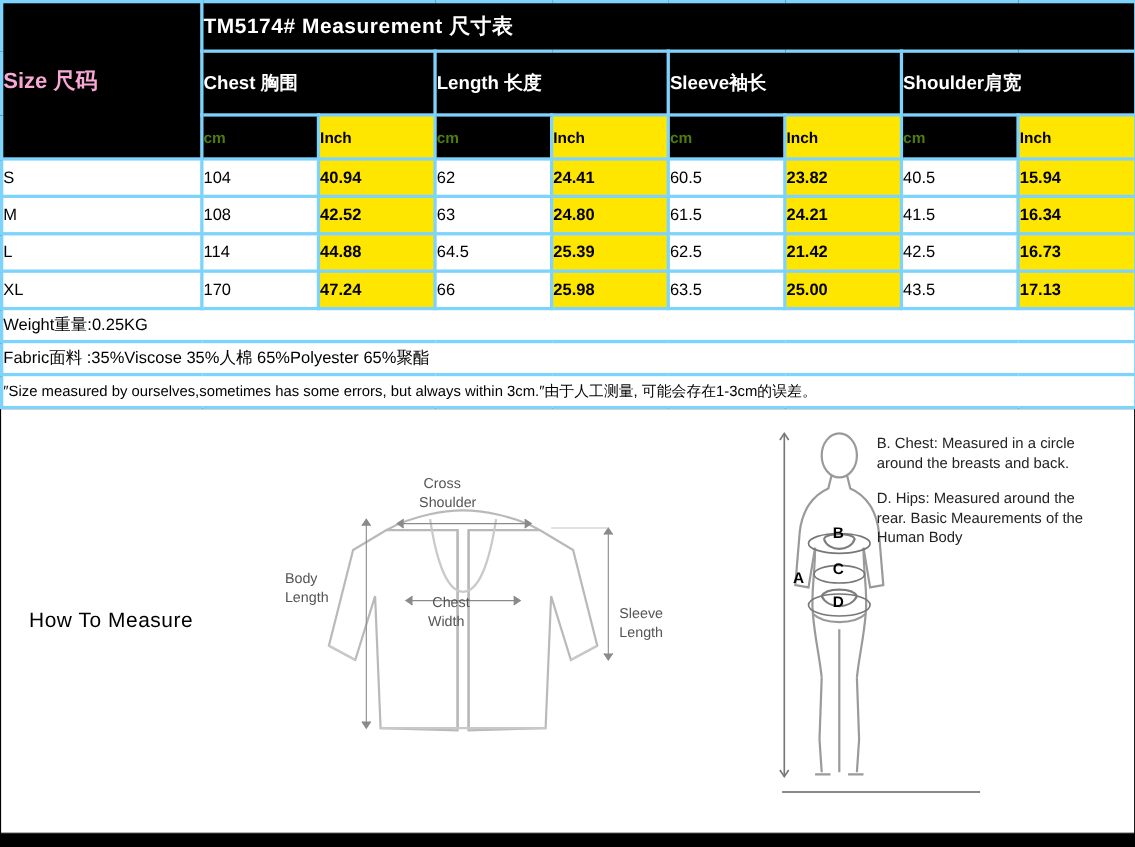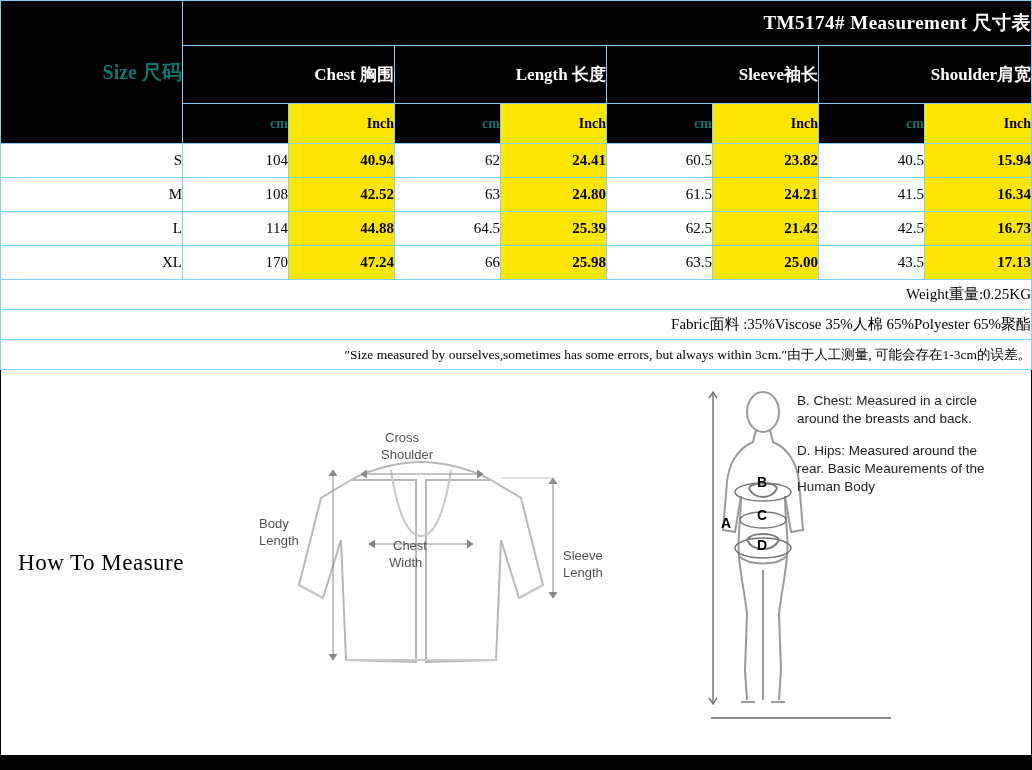--- a/index.html
+++ b/index.html
@@ -13,51 +13,51 @@
     position: relative;
     background: #000000;
     overflow: hidden;
   }
   table.sizetable {
     width: 1032px;
     border-collapse: collapse;
     table-layout: fixed;
   }
   table.sizetable td {
-    border: 1px solid #7dd3fc;
-    text-align: right;
+    border: 3px solid #7dd3fc;
+    text-align: left;
     vertical-align: middle;
-    font-family: Liberation Serif, serif;
+    font-family: Liberation Sans, sans-serif;
     padding: 0;
   }
   
   .hdr-black {
     background: #000000;
     color: #ffffff;
     font-weight: bold;
   }
   .title-cell {
     height: 45px;
     font-size: 19px;
     letter-spacing: .5px;
   }
   .size-label-cell {
     font-size: 20px;
     font-weight: bold;
-    color: #0f766e;
+    color: #f9a8d4;
     background: #000000;
   }
   .group-cell {
     height: 58px;
     font-size: 17px;
     font-weight: bold;
   }
   .unit-cm {
     background: #000000;
-    color: #0f766e;
+    color: #4d7c0f;
     font-weight: bold;
     font-size: 14px;
     height: 40px;
   }
   .unit-inch {
     background: #ffe600;
     color: #000000;
     font-weight: bold;
     font-size: 14px;
     height: 40px;
@@ -97,22 +97,22 @@
     border: 1px solid #000000;
     border-top: none;
     position: relative;
     display: flex;
     align-items: center;
   }
   .howto {
     width: 200px;
     flex: 0 0 200px;
     text-align: center;
-    font-family: Liberation Serif, serif;
-    font-size: 23px;
+    font-family: Liberation Sans, sans-serif;
+    font-size: 19px;
     color: #000000;
     letter-spacing: .5px;
   }
   .fig-garment {
     flex: 0 0 500px;
     height: 100%;
     position: relative;
   }
   .fig-body {
     flex: 1 1 auto;

